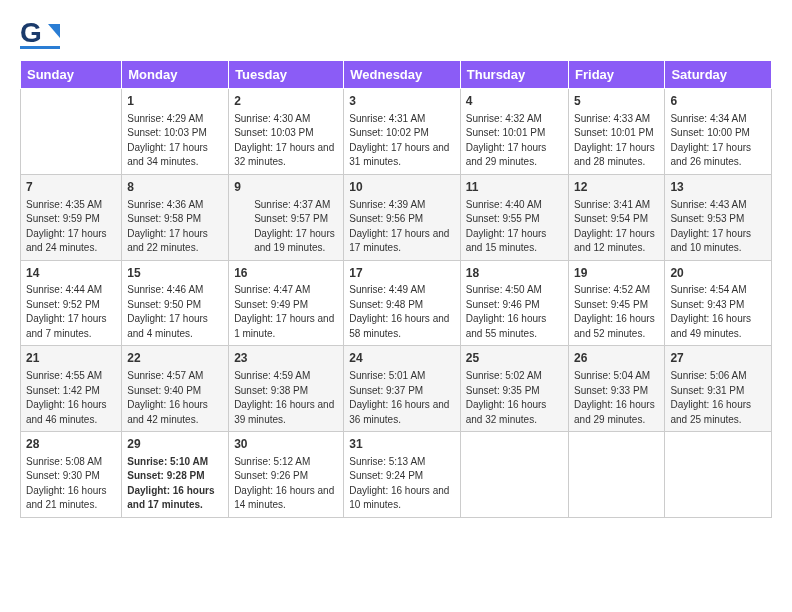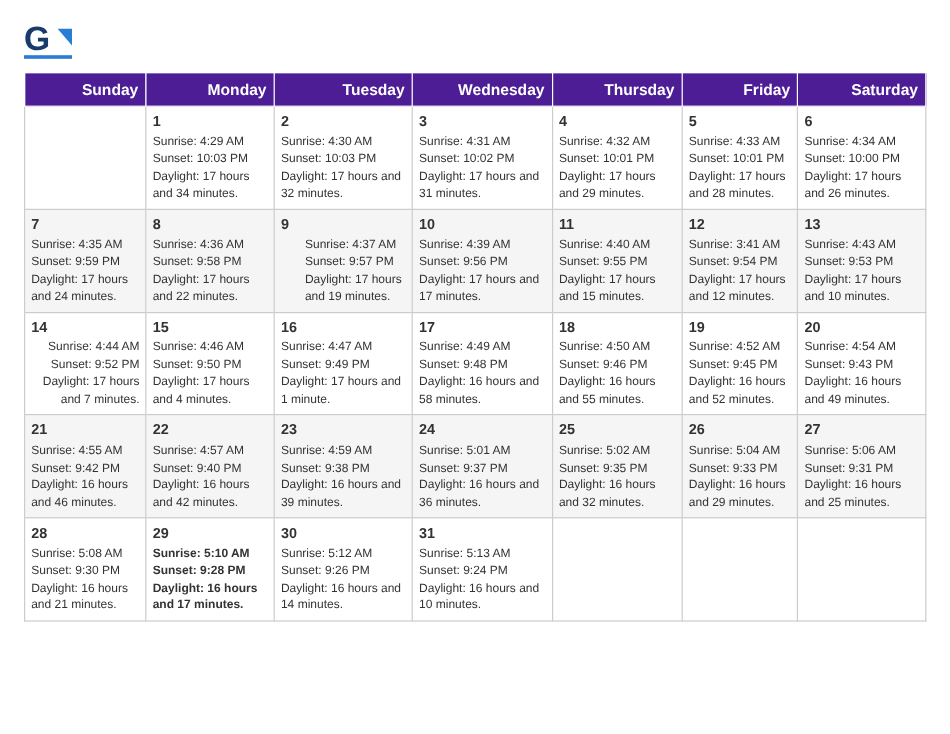--- a/index.html
+++ b/index.html
@@ -28,26 +28,26 @@
       font-size: 16px;
       color: #333;
       margin-top: 2px;
     }
     table {
       width: 100%;
       border-collapse: collapse;
       font-size: 11px;
     }
     thead tr th {
-      background: #4c1d95;
+      background: #8b5cf6;
       color: #fff;
       font-weight: bold;
       font-size: 13px;
       padding: 6px 6px;
-      text-align: right;
+      text-align: left;
       border: 1px solid #fff;
     }
     tbody tr {
       vertical-align: top;
     }
     tbody tr td {
       border: 1px solid #ccc;
       padding: 4px 5px;
       height: 80px;
       vertical-align: top;
@@ -220,21 +220,21 @@
         <td>
           <div class="day-number">13</div>
           <div class="day-info" style="white-space: pre-line;">Sunrise: 4:43 AM
 Sunset: 9:53 PM
 Daylight: 17 hours and 10 minutes.</div>
         </td>
       </tr>
       <tr>
         <td>
           <div class="day-number">14</div>
-          <div class="day-info" style="white-space: pre-line; text-align: right;">Sunrise: 4:44 AM
+          <div class="day-info" style="white-space: pre-line;">Sunrise: 4:44 AM
 Sunset: 9:52 PM
 Daylight: 17 hours and 7 minutes.</div>
         </td>
         <td>
           <div class="day-number">15</div>
           <div class="day-info" style="white-space: pre-line;">Sunrise: 4:46 AM
 Sunset: 9:50 PM
 Daylight: 17 hours and 4 minutes.</div>
         </td>
         <td>
@@ -265,21 +265,21 @@
           <div class="day-number">20</div>
           <div class="day-info" style="white-space: pre-line;">Sunrise: 4:54 AM
 Sunset: 9:43 PM
 Daylight: 16 hours and 49 minutes.</div>
         </td>
       </tr>
       <tr>
         <td>
           <div class="day-number">21</div>
           <div class="day-info" style="white-space: pre-line;">Sunrise: 4:55 AM
-Sunset: 9:42 PM
+Sunset: 1:42 PM
 Daylight: 16 hours and 46 minutes.</div>
         </td>
         <td>
           <div class="day-number">22</div>
           <div class="day-info" style="white-space: pre-line;">Sunrise: 4:57 AM
 Sunset: 9:40 PM
 Daylight: 16 hours and 42 minutes.</div>
         </td>
         <td>
           <div class="day-number">23</div>

